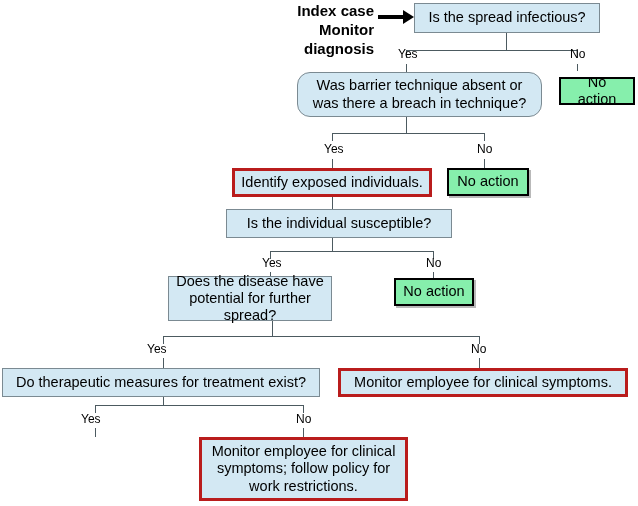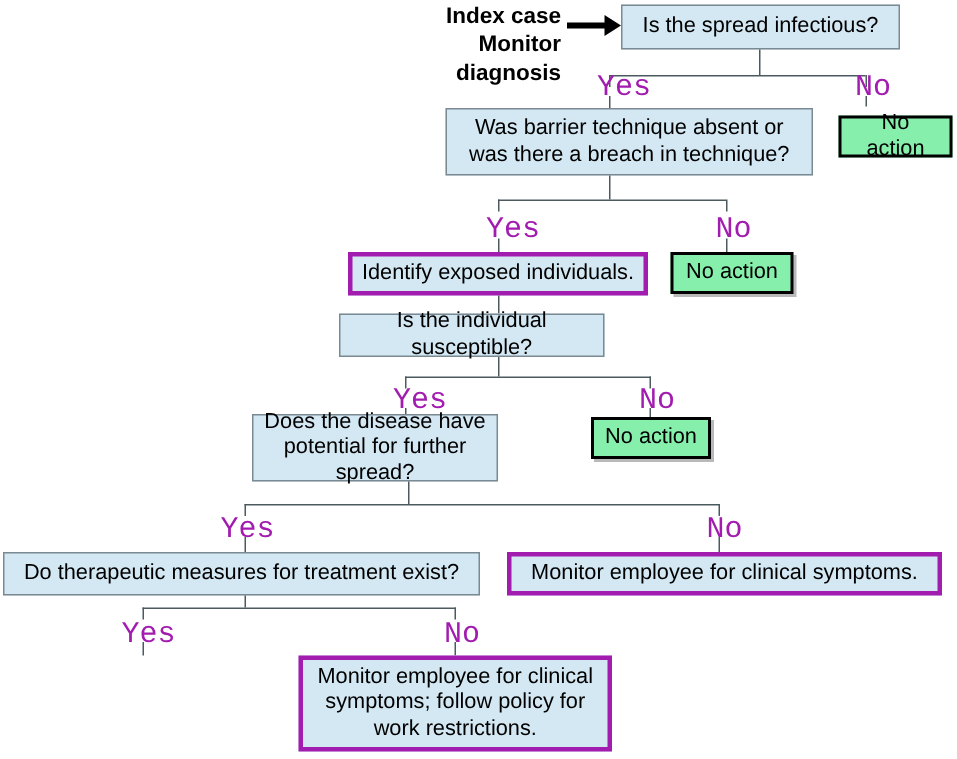--- a/index.html
+++ b/index.html
@@ -28,37 +28,36 @@
     background: #d3e8f3;
     border: 1px solid #7b8a92;
     padding: 2px 6px;
     white-space: pre-line;
   }
   .node.plain {
     background: #86efac;
     border: 2px solid #000000;
   }
   .node.thick {
-    border: 3px solid #a21caf;
+    border: 3px solid #b91c1c;
   }
   .node.shadowed {
     box-shadow: 2px 2px 0 0 #b9b9b9;
   }
   .edge {
     position: absolute;
     background: #4c5a60;
   }
   .edge.h { height: 1px; }
   .edge.v { width: 1px; }
   .branch-label {
     position: absolute;
-    font-size: 20px;
-    color: #a21caf;
+    font-size: 12px;
+    color: #000000;
     white-space: nowrap;
-    font-family: Liberation Mono, monospace;
   }
   .entry-label {
     position: absolute;
     font-weight: bold;
     font-size: 15px;
     line-height: 1.25;
     color: #000000;
     text-align: right;
     white-space: pre-line;
   }
@@ -94,41 +93,41 @@
   <div class="edge v" style="left:577px; top:50px; height:8px;"></div>
 
   <div class="branch-label" style="left:398px; top:47px;">Yes</div>
   <div class="branch-label" style="left:570px; top:47px;">No</div>
 
   <div class="edge v" style="left:406px; top:64px; height:8px;"></div>
   <div class="edge v" style="left:577px; top:64px; height:7px;"></div>
 
   <div class="node plain" style="left:559px; top:77px; width:76px; height:28px;">No action</div>
 
-  <div class="node" style="left:297px; top:72px; width:245px; height:45px;">Was barrier technique absent or
+  <div class="node" style="left:297px; top:72px; width:245px; height:45px;border-radius:13px;">Was barrier technique absent or
 was there a breach in technique?</div>
 
   <div class="edge v" style="left:406px; top:117px; height:16px;"></div>
   <div class="edge h" style="left:332px; top:133px; width:152px;"></div>
   <div class="edge v" style="left:332px; top:133px; height:8px;"></div>
   <div class="edge v" style="left:484px; top:133px; height:8px;"></div>
 
   <div class="branch-label" style="left:324px; top:142px;">Yes</div>
   <div class="branch-label" style="left:477px; top:142px;">No</div>
 
   <div class="edge v" style="left:332px; top:159px; height:9px;"></div>
   <div class="edge v" style="left:484px; top:159px; height:9px;"></div>
 
   <div class="node plain shadowed" style="left:447px; top:168px; width:82px; height:28px;">No action</div>
 
   <div class="node thick" style="left:232px; top:168px; width:200px; height:29px;">Identify exposed individuals.</div>
 
   <div class="edge v" style="left:332px; top:197px; height:12px;"></div>
 
-  <div class="node" style="left:226px; top:209px; width:177px; height:29px;">Is the individual susceptible?</div>
+  <div class="node" style="left:226px; top:209px; width:226px; height:29px;">Is the individual susceptible?</div>
 
   <div class="edge v" style="left:332px; top:238px; height:13px;"></div>
   <div class="edge h" style="left:270px; top:251px; width:164px;"></div>
   <div class="edge v" style="left:270px; top:251px; height:8px;"></div>
   <div class="edge v" style="left:433px; top:251px; height:8px;"></div>
 
   <div class="branch-label" style="left:262px; top:256px;">Yes</div>
   <div class="branch-label" style="left:426px; top:256px;">No</div>
 
   <div class="edge v" style="left:270px; top:272px; height:9px;"></div>

